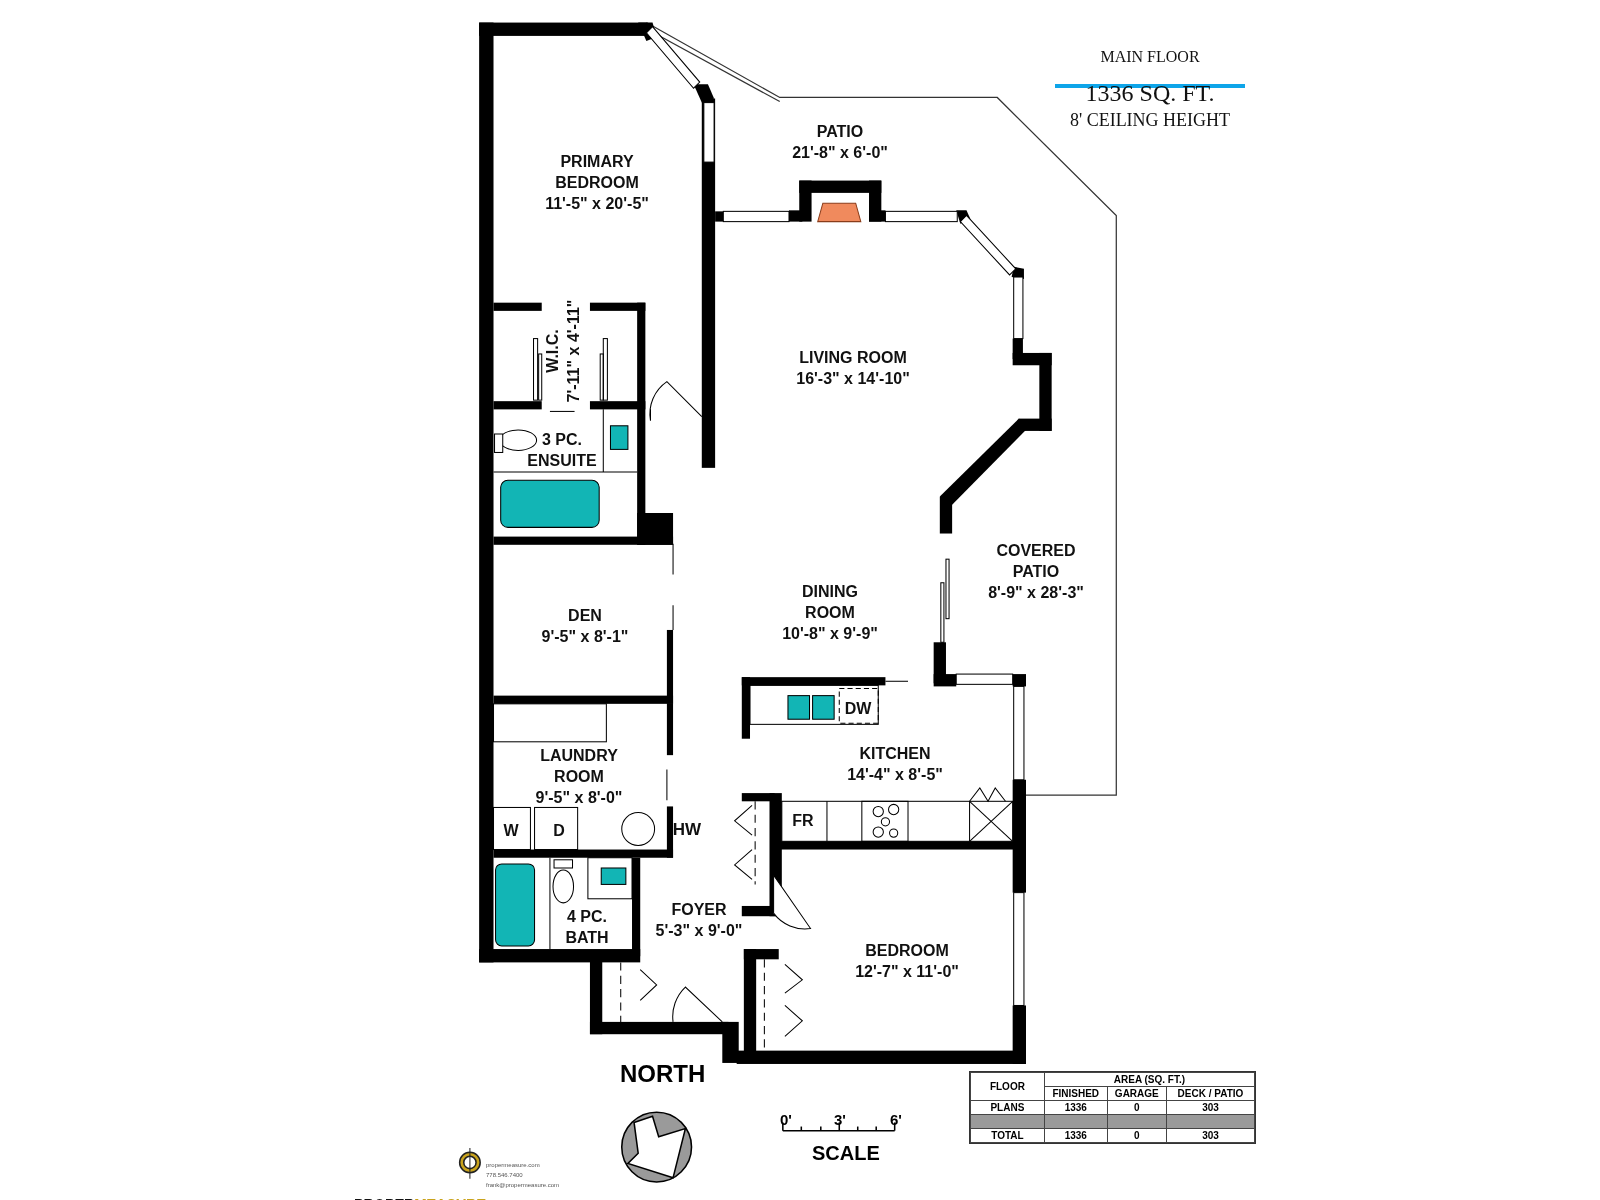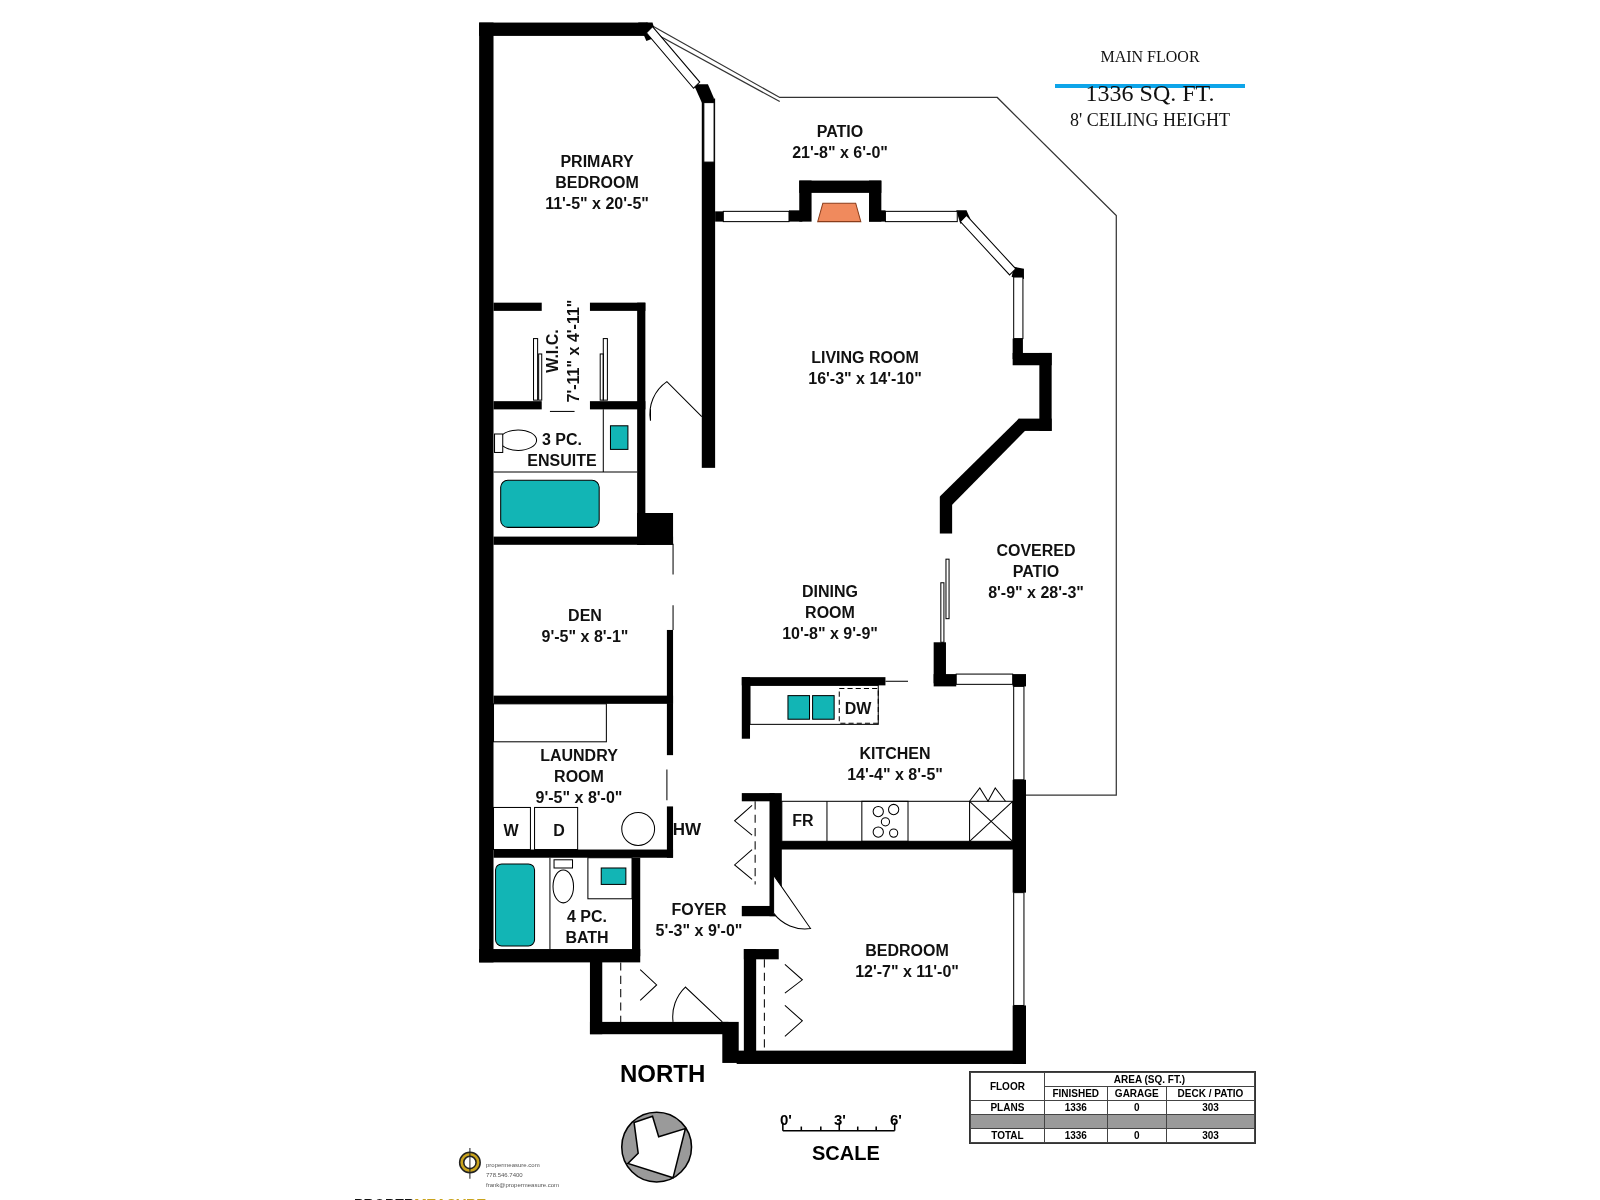--- a/index.html
+++ b/index.html
@@ -216,21 +216,21 @@
   <div>11'-5" x 20'-5"</div>
 </div>
 <div class="lbl" style="left:840px;top:121px;">
   <div>PATIO</div>
   <div>21'-8" x 6'-0"</div>
 </div>
 <div class="lbl" style="left:563px;top:330px;transform:translate(-50%,0) rotate(-90deg);transform-origin:center;">
   <div>W.I.C.</div>
   <div>7'-11" x 4'-11"</div>
 </div>
-<div class="lbl" style="left:853px;top:347px;margin-left:12px;">
+<div class="lbl" style="left:853px;top:347px;">
   <div>LIVING ROOM</div>
   <div>16'-3" x 14'-10"</div>
 </div>
 <div class="lbl" style="left:562px;top:429px;">
   <div>3 PC.</div>
   <div>ENSUITE</div>
 </div>
 <div class="lbl" style="left:1036px;top:540px;">
   <div>COVERED</div>
   <div>PATIO</div>

